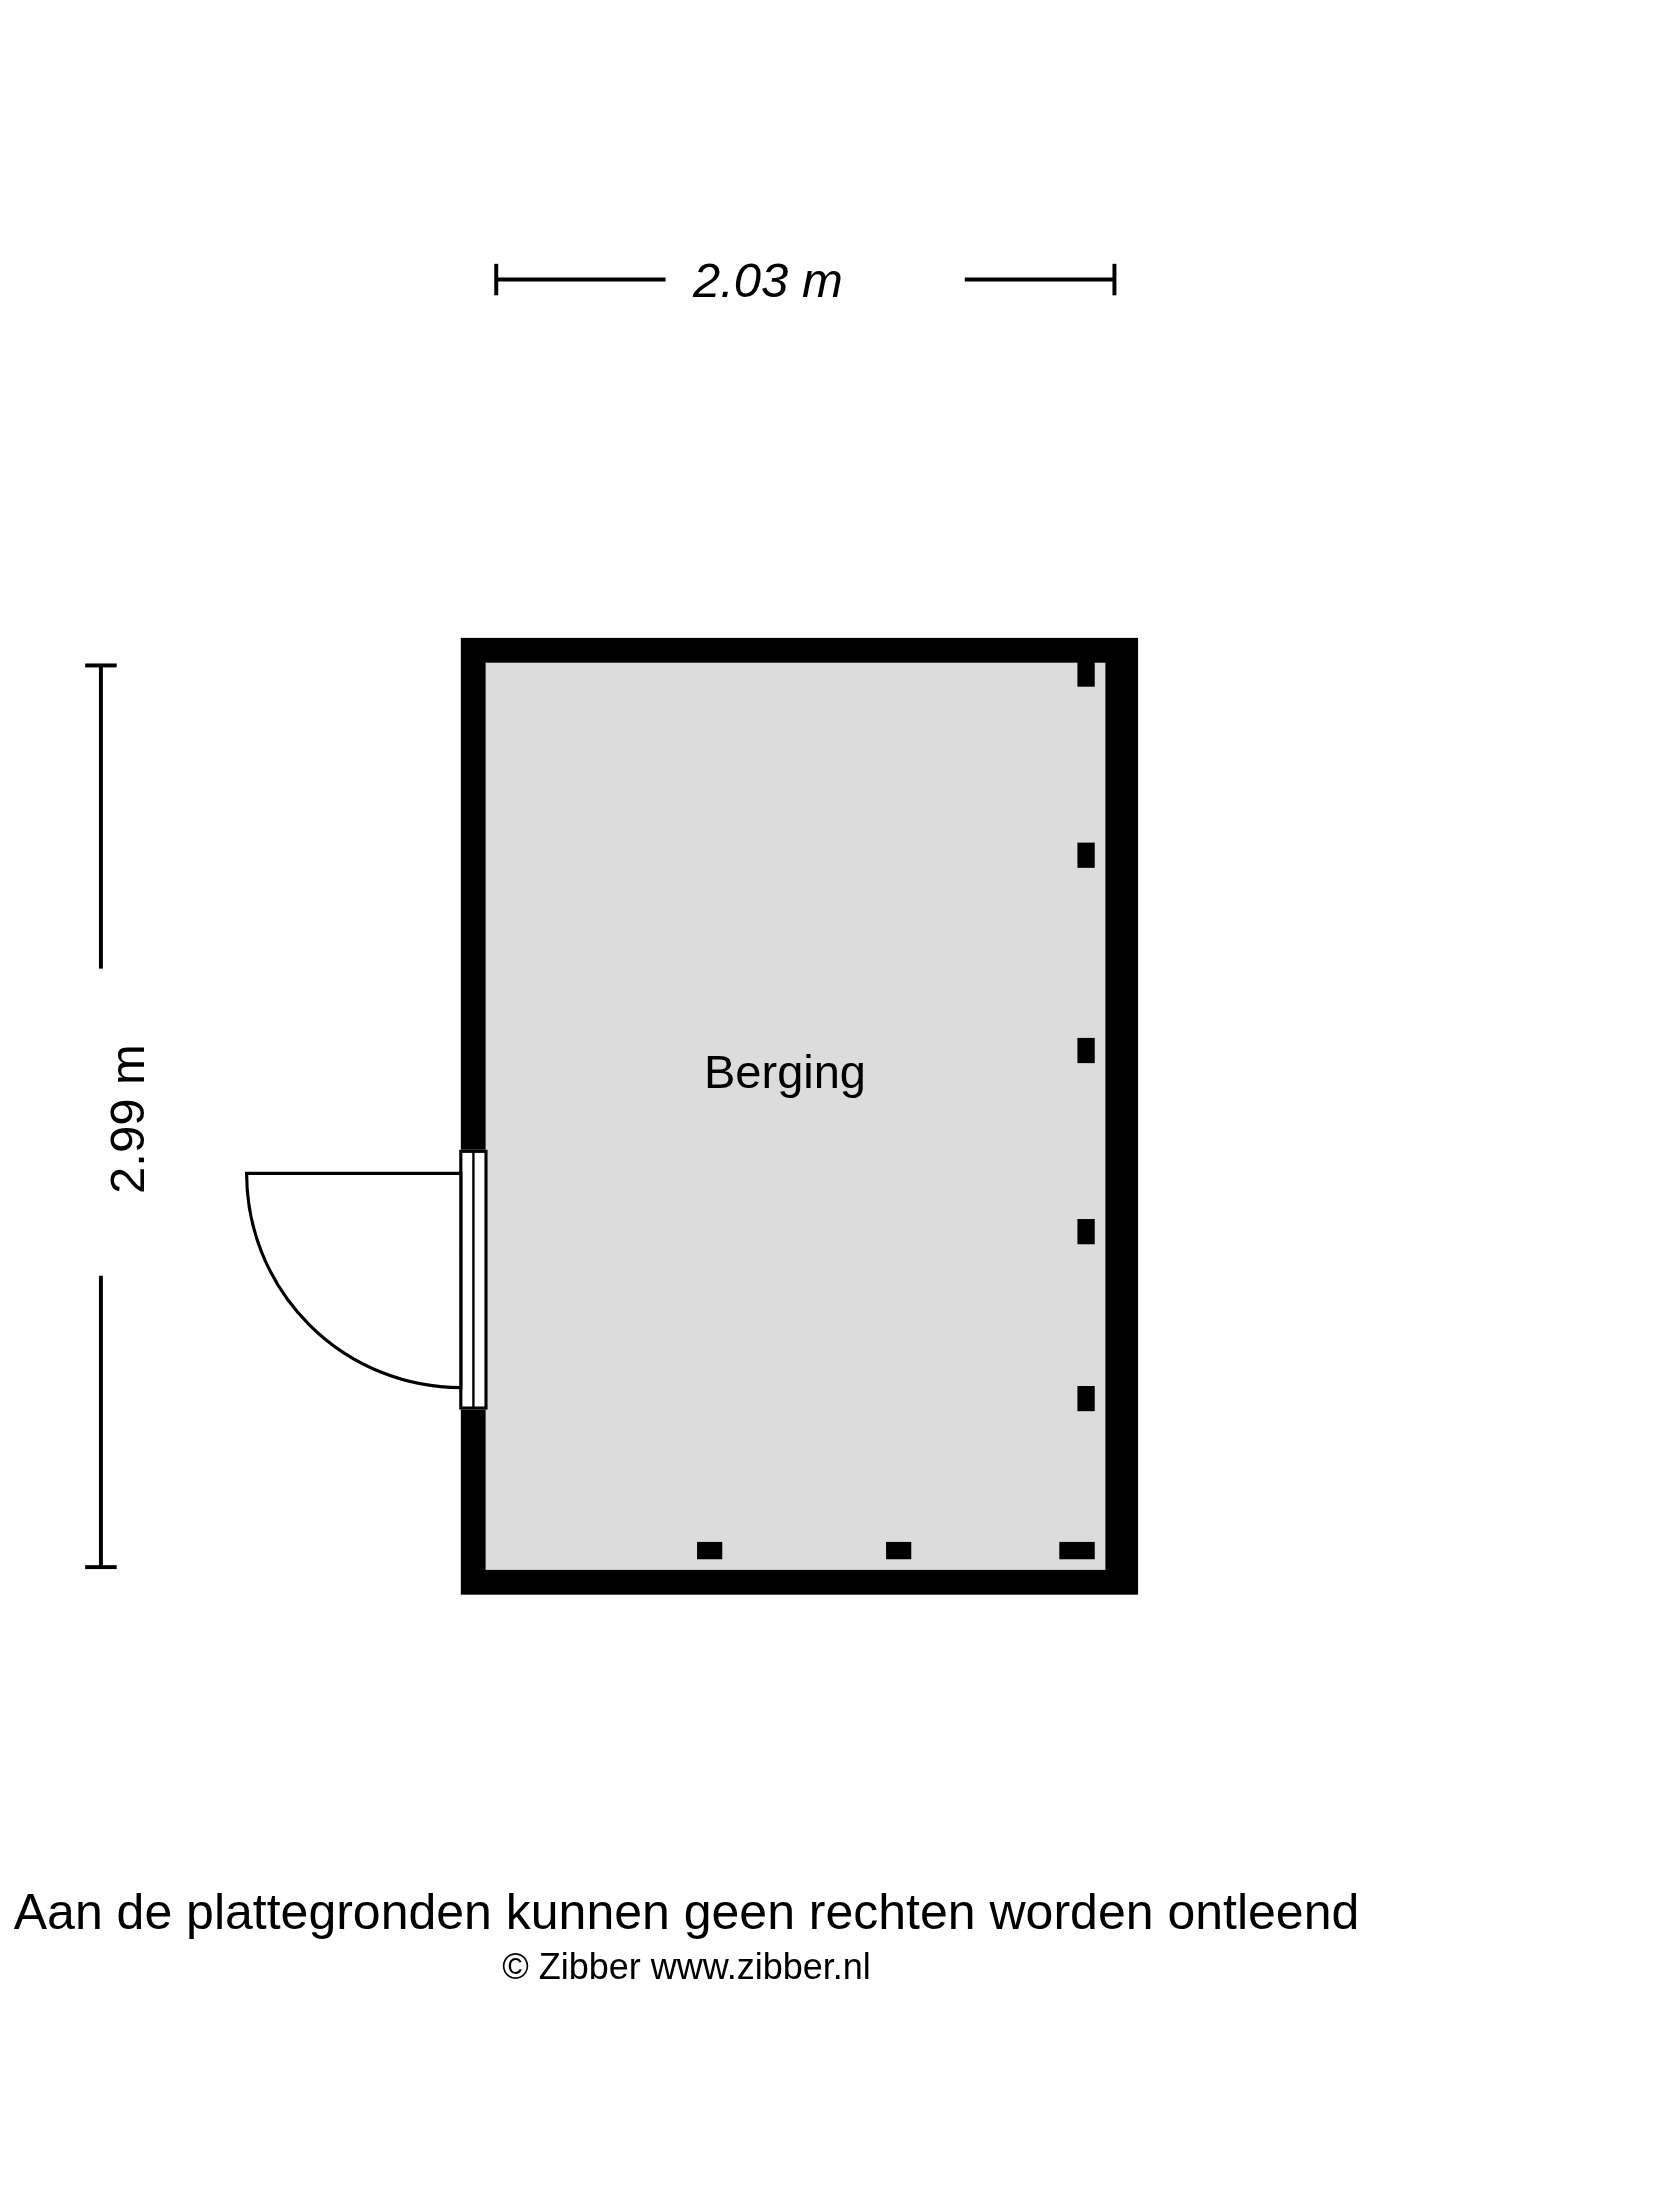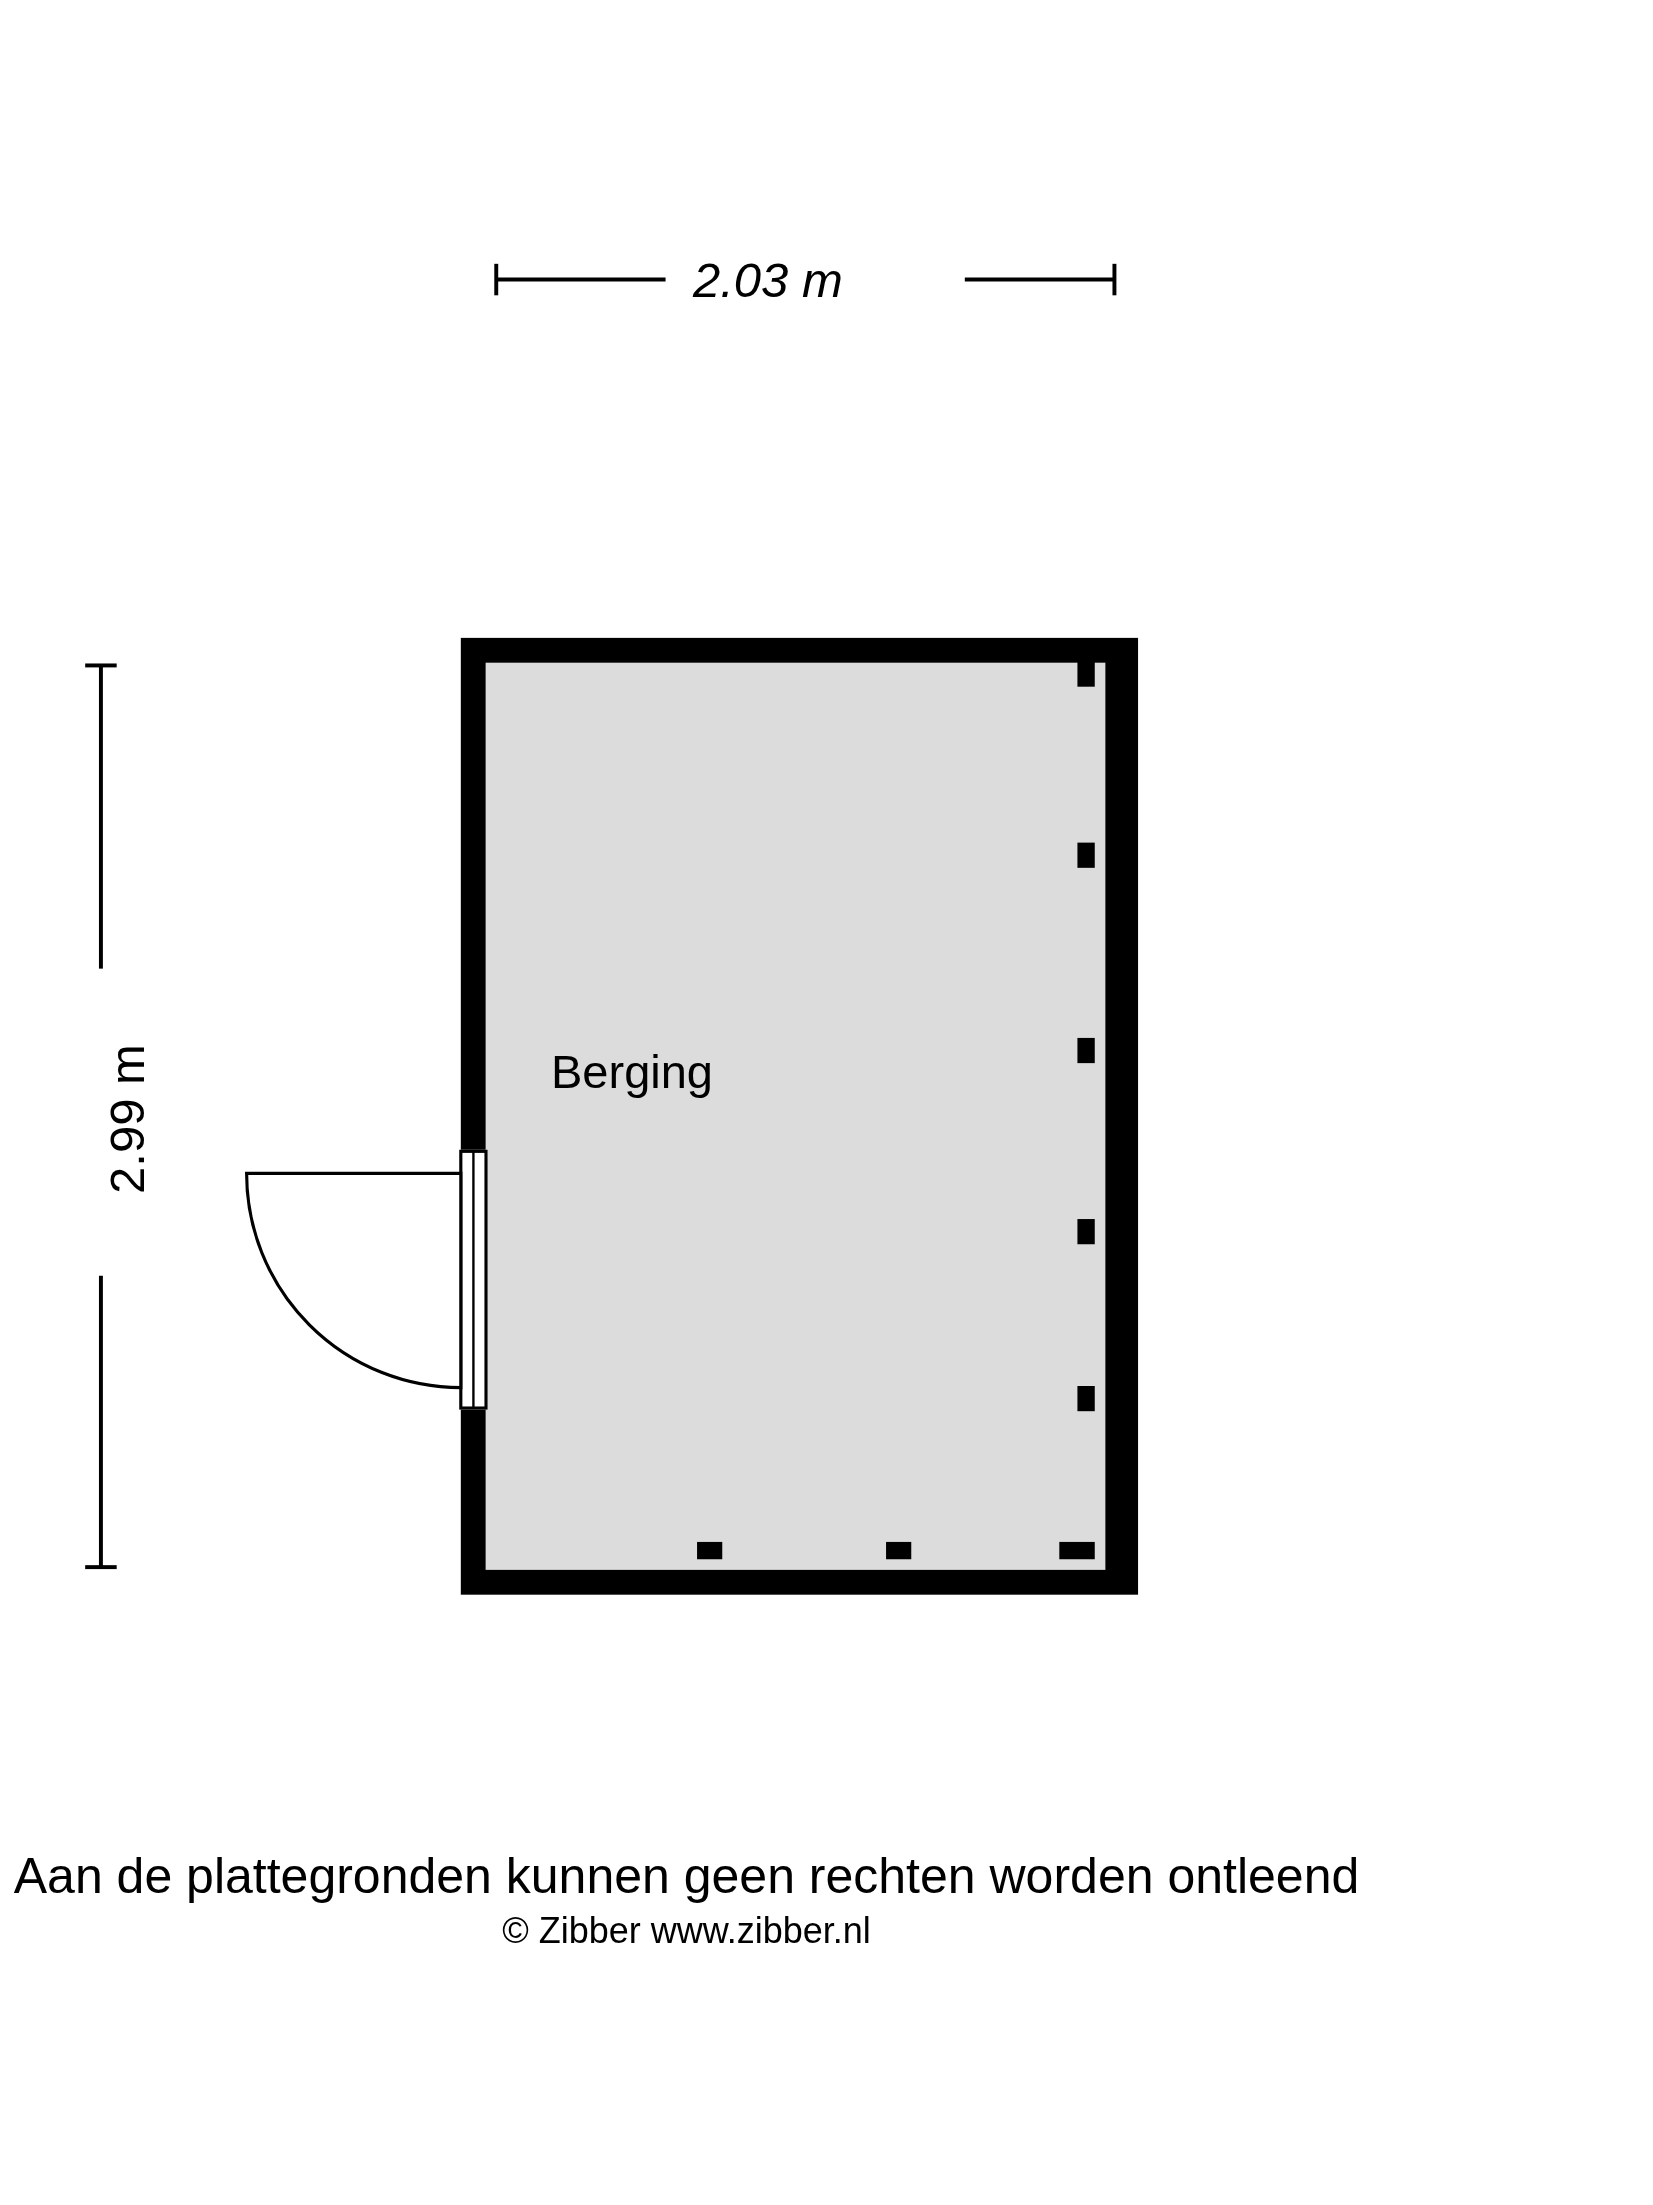--- a/index.html
+++ b/index.html
@@ -45,34 +45,35 @@
     text-align: center;
     transform: rotate(-90deg);
     transform-origin: center center;
   }
 
   #room-label {
     position: absolute;
     left: 551px;
     top: 1044px;
     width: 315px;
-    text-align: left;
+    text-align: right;
     font-size: 47px;
     color: #000000;
     white-space: nowrap;
   }
 
   .footer {
     position: absolute;
     left: 0;
     width: 1373px;
     text-align: center;
     font-family: "Liberation Sans", sans-serif;
     color: #000000;
     white-space: nowrap;
+    margin-top: 36px;
   }
   #footer-line1 {
     top: 1847px;
     font-size: 50px;
   }
   #footer-line2 {
     top: 1910px;
     font-size: 36px;
   }
 </style>

